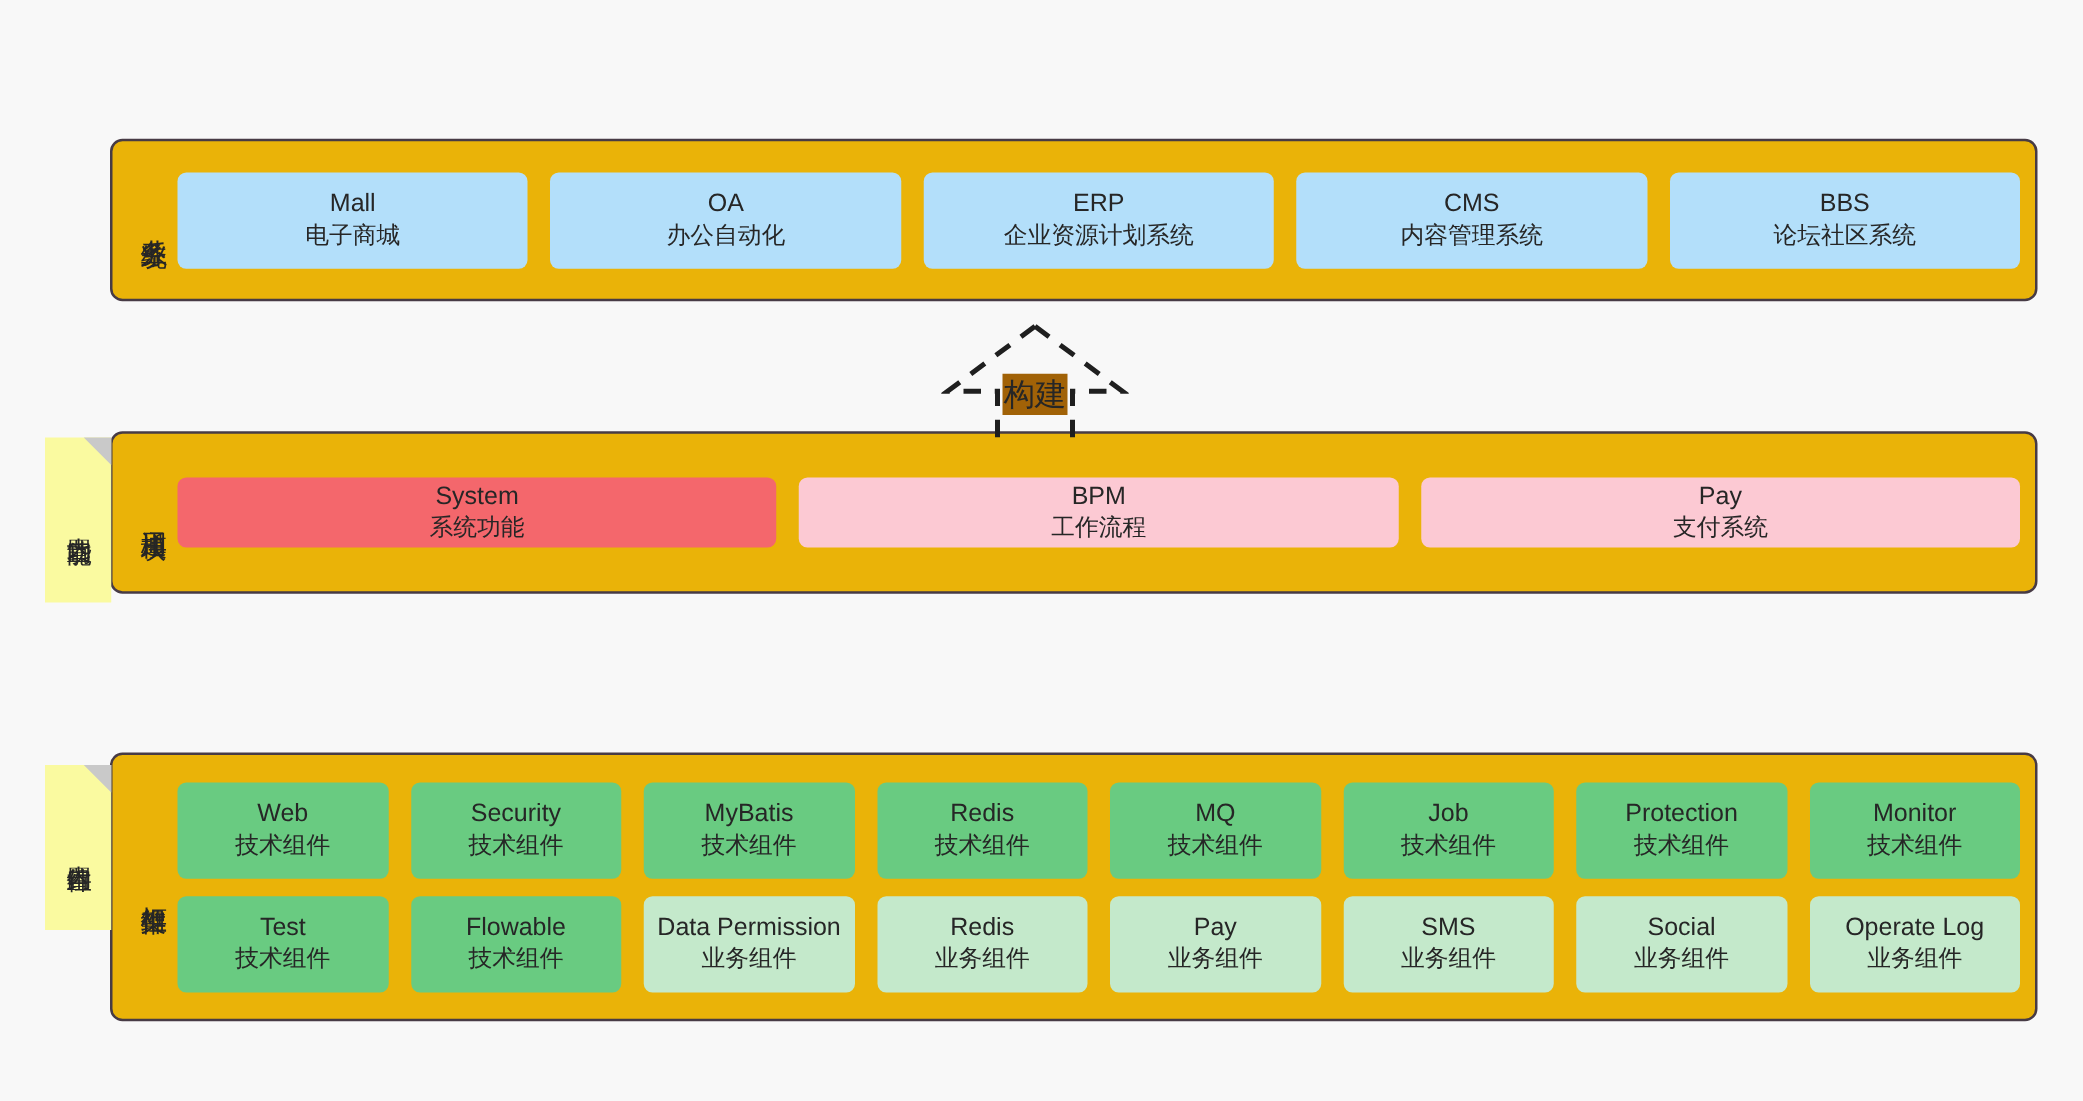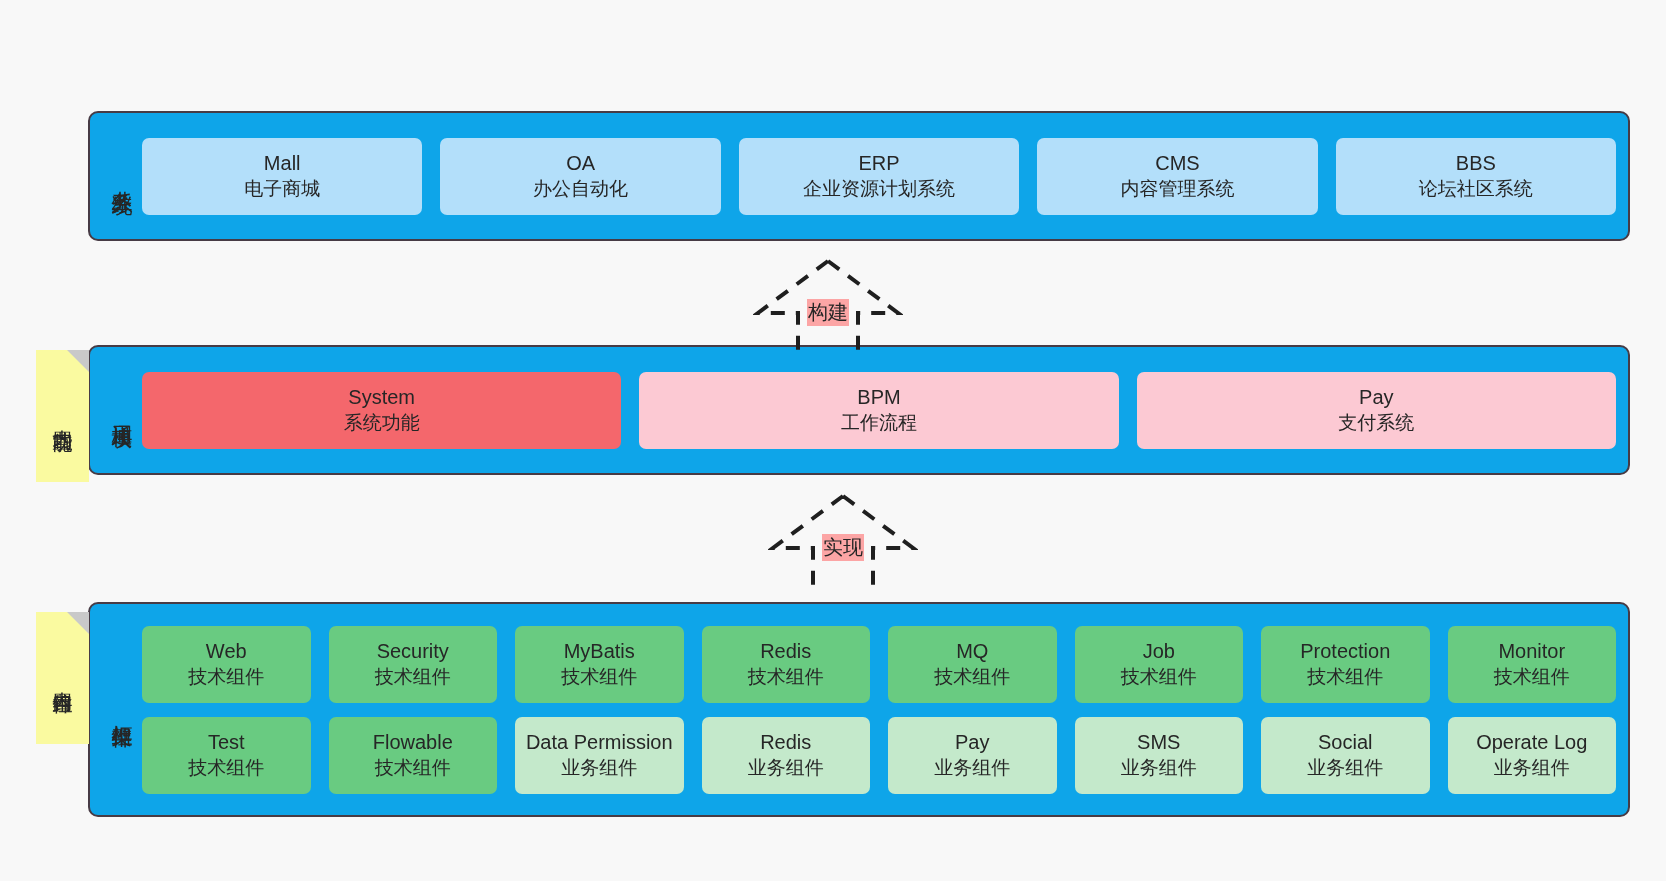--- a/index.html
+++ b/index.html
@@ -16,21 +16,21 @@
     position: relative;
     width: 1666px;
     height: 881px;
     background: #f8f8f8;
   }
 
   
   .layer {
     position: absolute;
     box-sizing: border-box;
-    background: #0ea5e9;
+    background: #eab308;
     border: 2px solid #473b45;
     border-radius: 10px;
     display: flex;
     align-items: center;
   }
 
   .layer-title {
     flex: 0 0 auto;
     width: 34px;
     margin-left: 10px;
@@ -124,23 +124,23 @@
     width: 150px;
     height: 96px;
     z-index: 3;
   }
   .arrow svg { display: block; width: 150px; height: 96px; }
   .arrow .alabel {
     position: absolute;
     left: 50%;
     top: 44px;
     transform: translateX(-50%);
-    font-size: 20px;
-    color: #262626;
-    background: #fca5a5;
+    font-size: 25px;
+    color: #262626;
+    background: #a16207;
     padding: 0 1px;
     white-space: nowrap;
   }
 </style>
 </head>
 <body>
 
 <div id="stage">
 
   <div class="layer" id="layer-0" style="left:88px; top:111px; width:1542px; height:130px;">
@@ -177,43 +177,37 @@
     </svg>
     <div class="alabel">构建</div>
   </div>
 
   <div class="sticky" style="left:36px; top:350px; height:132px;">
     <span>内置功能</span>
   </div>
   <div class="layer" id="layer-1" style="left:88px; top:345px; width:1542px; height:130px;">
     <div class="layer-title">通用模块</div>
     <div class="layer-body">
-      <div class="row" style="height:77px;">
+      <div class="row" style="height:56px;">
         <div class="card c-red">
           <div class="t1">System</div>
           <div class="t2">系统功能</div>
         </div>
         <div class="card c-pink">
           <div class="t1">BPM</div>
           <div class="t2">工作流程</div>
         </div>
         <div class="card c-pink">
           <div class="t1">Pay</div>
           <div class="t2">支付系统</div>
         </div>
       </div>
     </div>
   </div>
 
-  <div class="arrow" style="left:768px; top:490px;">
-    <svg viewBox="0 0 150 96" xmlns="http://www.w3.org/2000/svg">
-      <path d="M75 6 L145 58 L105 58 L105 96 M75 6 L5 58 L45 58 L45 96" fill="none" stroke="#1f1f1f" stroke-width="4" stroke-dasharray="14,11" stroke-linecap="butt"></path>
-    </svg>
-    <div class="alabel">实现</div>
-  </div>
 
   <div class="sticky" style="left:36px; top:612px; height:132px;">
     <span>内置组件</span>
   </div>
   <div class="layer" id="layer-2" style="left:88px; top:578px; width:1542px; height:215px;margin-top:24px;">
     <div class="layer-title">框架组件</div>
     <div class="layer-body">
 
       <div class="row" style="height:77px;">
         <div class="card c-green">

